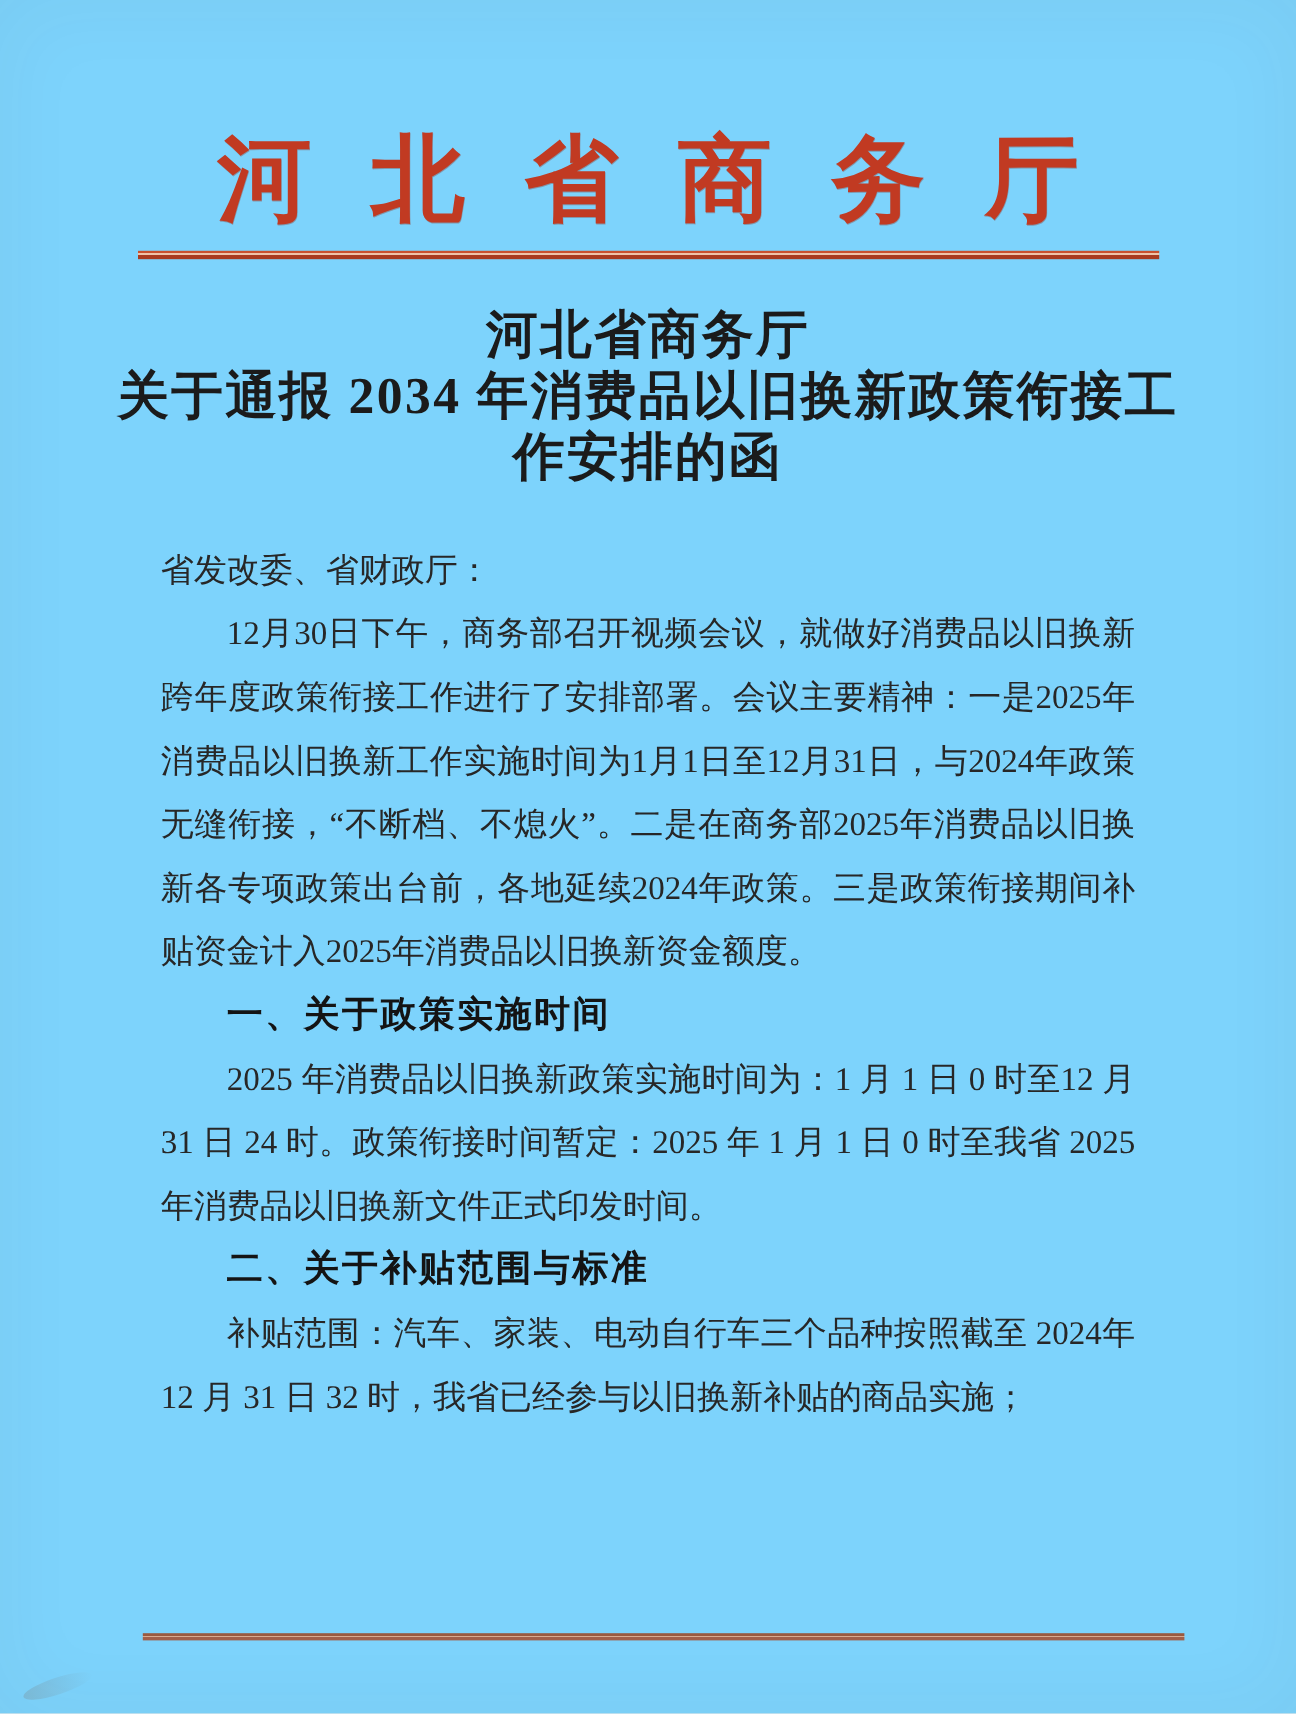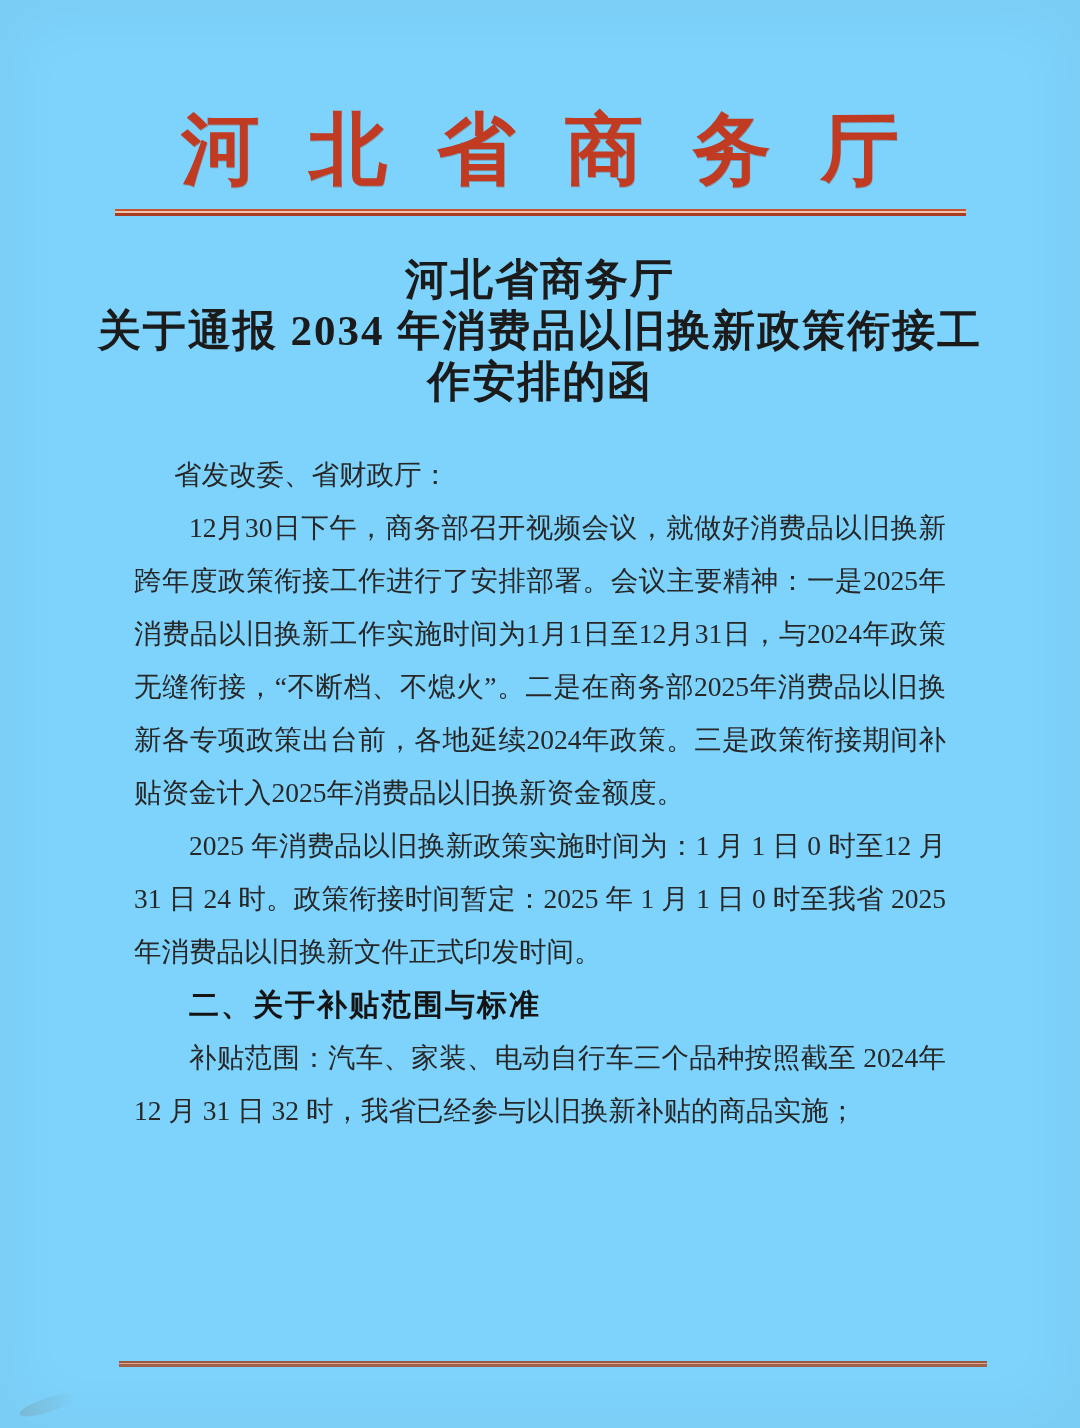--- a/index.html
+++ b/index.html
@@ -60,21 +60,20 @@
     position: absolute;
     left: 134px;
     top: 448px;
     width: 812px;
     font-size: 27.5px;
     line-height: 53px;
     color: var(--body-text, #272727);
   }
   .salutation {
     text-align: left;
-    margin-left: 40px;
   }
   .para {
     margin: 0;
     text-indent: 2em;
     text-align: justify;
   }
   .heading {
     margin: 0;
     padding-left: 55px;
     font-family: "Liberation Sans", "DejaVu Sans", sans-serif;
@@ -124,20 +123,21 @@
   <div class="doc-title">
     <div>河北省商务厅</div>
     <div>关于通报 2034 年消费品以旧换新政策衔接工</div>
     <div>作安排的函</div>
   </div>
 
   <div class="content" id="body-root">
     <div class="salutation">省发改委、省财政厅：</div>
 
   <div class="para">12月30日下午，商务部召开视频会议，就做好消费品以旧换新跨年度政策衔接工作进行了安排部署。会议主要精神：一是2025年消费品以旧换新工作实施时间为1月1日至12月31日，与2024年政策无缝衔接，“不断档、不熄火”。二是在商务部2025年消费品以旧换新各专项政策出台前，各地延续2024年政策。三是政策衔接期间补贴资金计入2025年消费品以旧换新资金额度。</div>
+      <div class="heading">一、关于政策实施时间</div>
       <div class="para">2025 年消费品以旧换新政策实施时间为：1 月 1 日 0 时至12 月 31 日 24 时。政策衔接时间暂定：2025 年 1 月 1 日 0 时至我省 2025 年消费品以旧换新文件正式印发时间。</div>
       <div class="heading">二、关于补贴范围与标准</div>
       <div class="para">补贴范围：汽车、家装、电动自行车三个品种按照截至 2024年 12 月 31 日 32 时，我省已经参与以旧换新补贴的商品实施；</div>
     </div>
 
   <div class="footer-rule"></div>
 
   <div class="corner-mark"></div>
 
 </div>

